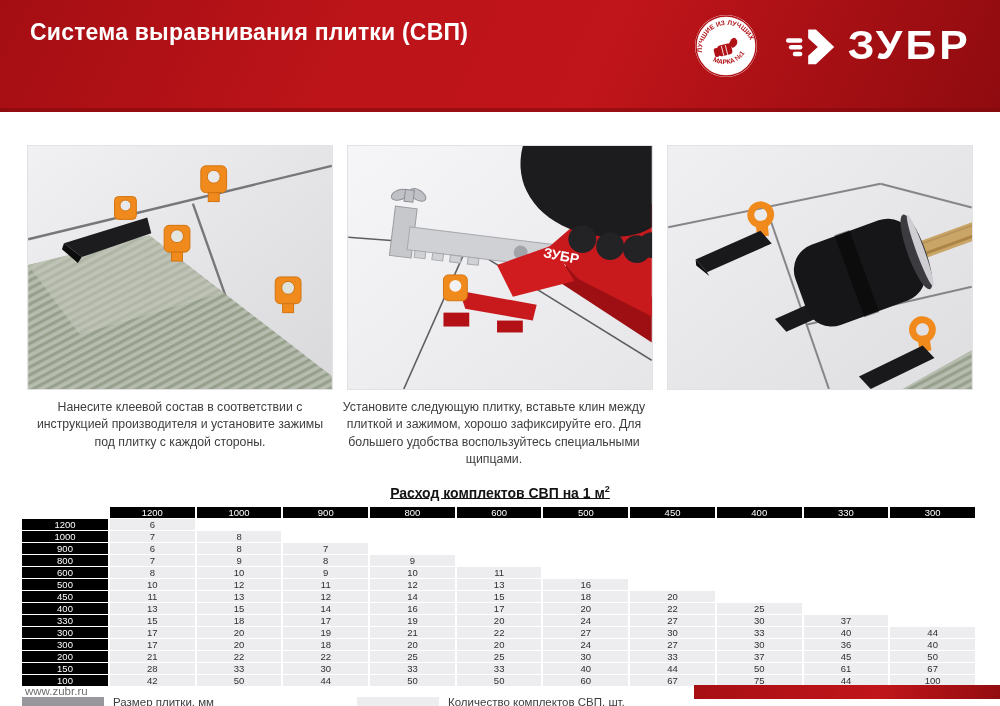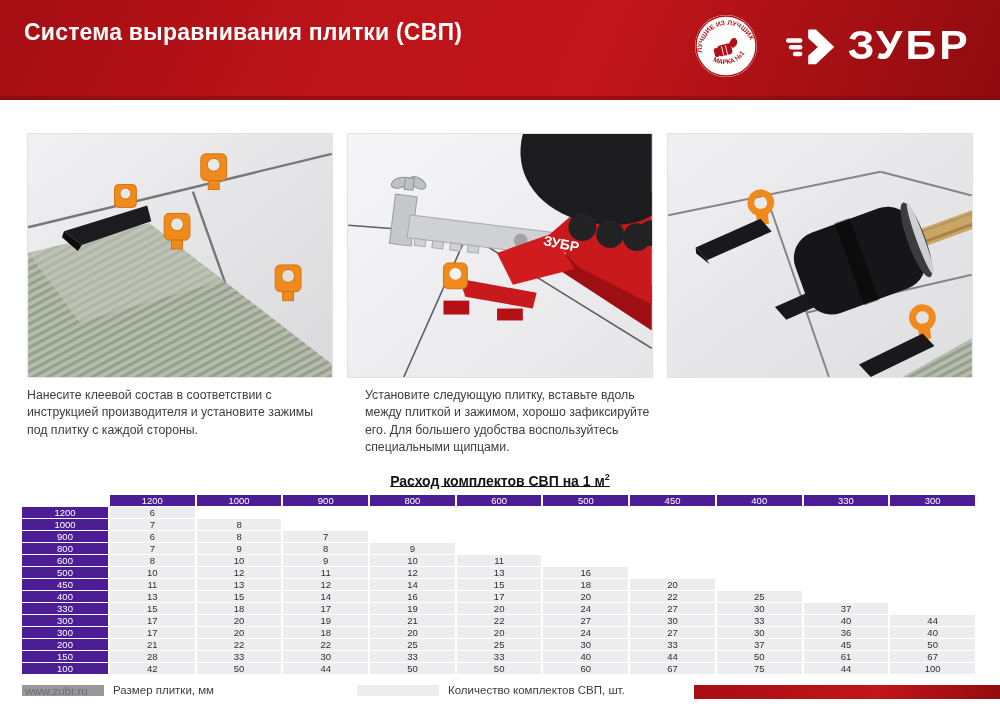--- a/index.html
+++ b/index.html
@@ -4,45 +4,45 @@
 <style>
   * { margin:0; padding:0; box-sizing:border-box; }
   html,body { background:#888; }
   .page {
     position:relative; width:1000px; height:706px; margin:0 auto;
     background:#ffffff; overflow:hidden;
     font-family:"Liberation Sans", sans-serif;
   }
   
   .hdr {
-    position:relative; height:100px;
+    position:relative; height:112px;
     background:linear-gradient(115deg,#a40e13 0%,#bc1419 35%,#c0151a 60%,#8f0b0f 100%);
-    color:#fff; padding:19px 0 0 24px;
+    color:#fff; padding:19px 0 0 30px;
   }
   .hdr::after{content:"";position:absolute;left:0;right:0;bottom:0;height:4px;background:#7e090d;opacity:.55;}
   .hdr-title { font-size:23px; font-weight:bold; letter-spacing:.2px; }
   .hdr-sub   { font-size:20px; font-weight:normal; margin-top:5px; }
   .badge { position:absolute; left:694px; top:14px; width:64px; height:64px; }
   .brand { position:absolute; left:786px; top:22px; display:flex; align-items:center; }
   .brand-word { font-size:41px; font-weight:bold; letter-spacing:3px; color:#fff; margin-left:10px; transform:scaleX(1.04); }
   
   .photos { display:flex; gap:14px; margin:33px 27px 0 27px; }
   .photo { width:306px; height:245px; border:1px solid #e2e2e4; background:#ececee; overflow:hidden; }
   .photo svg { display:block; width:100%; height:100%; }
   
-  .captions { display:flex; gap:32px; margin:9px 27px 0 27px; }
+  .captions { display:flex; gap:8px; margin:9px 27px 0 27px;text-align:center; }
   .caption { width:306px; font-size:12.3px; line-height:1.42; color:#3d3d3f; }
   
   .tbl-title { text-align:center; margin-top:15px; font-size:14px; font-weight:bold; color:#141414;text-decoration:underline; }
   .tbl-title sup { font-size:9px; }
   .ctable { margin:7px 25px 0 22px; }
   .trow { display:grid; grid-template-columns:86px repeat(10,1fr); column-gap:2px; height:11px; margin-bottom:1px; }
   .tcell { font-size:9.5px; line-height:11px; text-align:center; overflow:hidden; }
   .corner { background:transparent; }
-  .hcell { background:#4c1d95; color:#ffffff; }
+  .hcell { background:#000000; color:#ffffff; }
   .vcell { background:#ededef; color:#2f2f31; }
   .empty { background:#ffffff; }
   
   .legend { display:flex; align-items:center; margin:10px 25px 16px 22px; font-size:11.5px; color:#3d3d3f; }
   .sw { width:82px; height:11px; display:inline-block; }
   .sw1 { background:#98989c; margin-right:9px; }
   .sw2 { background:#ededef; margin-left:143px; margin-right:9px; }
   
   .site { position:absolute; left:25px; bottom:9px; font-size:11.5px; color:#6e6e70;text-align:right; }
   .foot-bar { position:absolute; right:0; bottom:7px; width:306px; height:14px;
@@ -260,21 +260,21 @@
           <rect x="-10" y="-44" width="16" height="88" fill="#000000" opacity="0.45"></rect>
           <ellipse cx="62" cy="0" rx="9" ry="40" fill="#3c3c40"></ellipse>
           <ellipse cx="66" cy="0" rx="4" ry="38" fill="#cfcfd3"></ellipse>
         </g>
       </svg>
     </div>
   </div>
 
   <div class="captions">
     <p class="caption">Нанесите клеевой состав в соответствии с инструкцией производителя и установите зажимы под плитку с каждой стороны.</p>
-    <p class="caption">Установите следующую плитку, вставьте вдоль между плиткой и зажимом, хорошо зафиксируйте его. Для большего удобства воспользуйтесь специальными щипцами.</p>
+    <p class="caption">Установите следующую плитку, вставьте клин между плиткой и зажимом, хорошо зафиксируйте его. Для большего удобства воспользуйтесь специальными щипцами.</p>
   </div>
 
   <div class="tbl-title">
     <span>Расход комплектов СВП на 1 м</span><sup>2</sup>
   </div>
 
   <div class="ctable" id="ctable">
       <div class="trow">
         <div class="tcell corner"></div>
         <div class="tcell hcell">1200</div>

